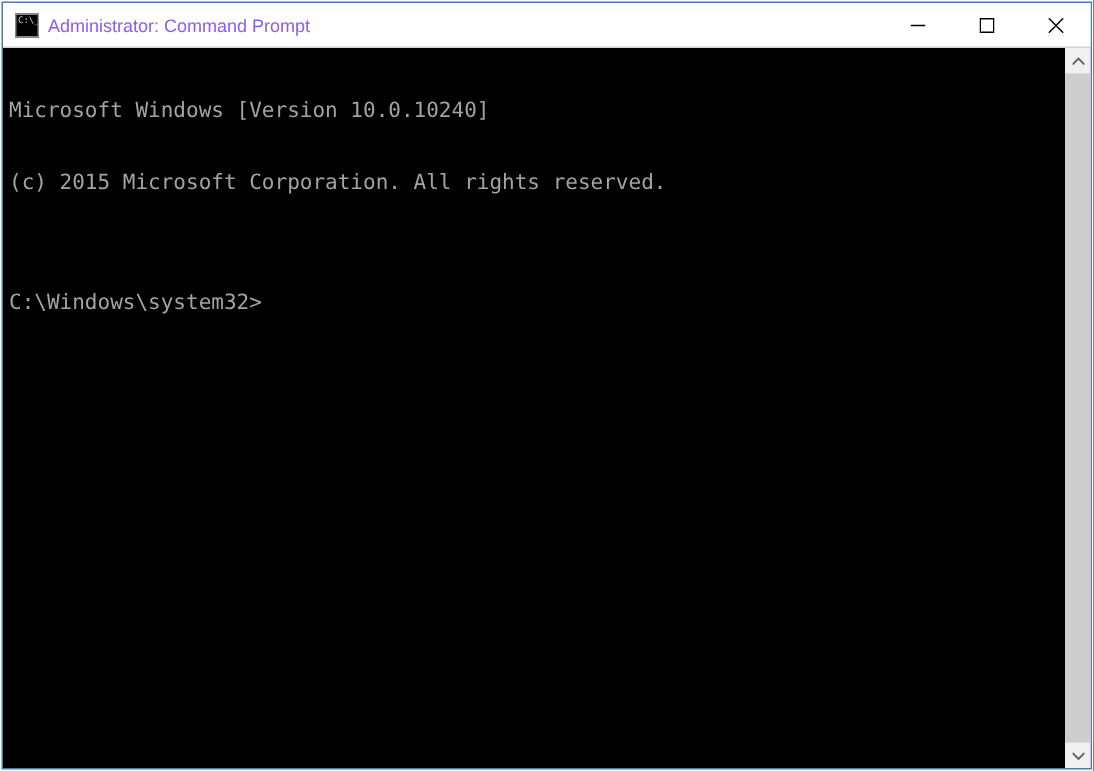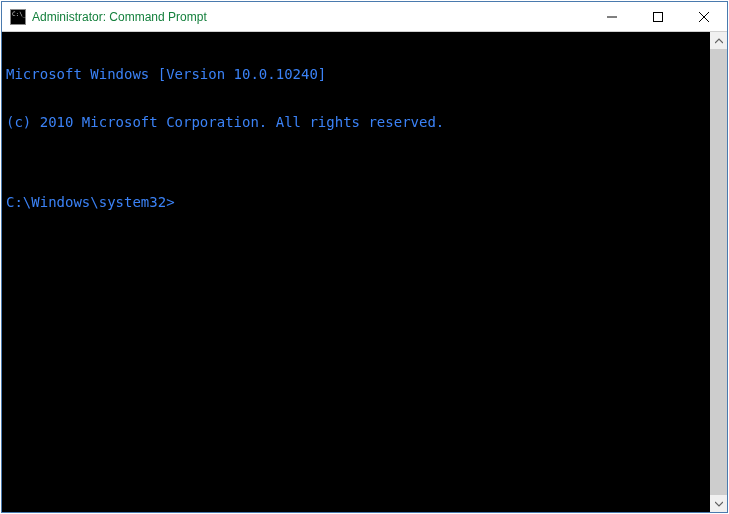--- a/index.html
+++ b/index.html
@@ -45,21 +45,21 @@
       position: absolute;
       font-size: 6px;
       color: #ccc;
       left: 1px;
       top: 1px;
       font-family: Consolas, monospace;
       line-height: 6px;
     }
     .titlebar-text {
       font-size: 12px;
-      color: #15803d;
+      color: #8b5cf6;
       flex: 1;
     }
     .window-controls {
       display: flex;
       height: 100%;
     }
     .win-btn {
       width: 46px;
       height: 100%;
       display: flex;
@@ -75,21 +75,21 @@
     }
     .client-area {
       flex: 1;
       display: flex;
       background: #000;
       position: relative;
     }
     .terminal {
       flex: 1;
       background: #000;
-      color: #3b82f6;
+      color: #a3a3a3;
       font-family: Consolas, "Lucida Console", monospace;
       font-size: 14px;
       line-height: 16px;
       padding: 2px 0 0 4px;
       white-space: pre;
       overflow: hidden;
       position: relative;
     }
     .terminal-line {
       display: block;
@@ -180,21 +180,21 @@
         <svg viewBox="0 0 10 10">
           <line x1="0" y1="0" x2="10" y2="10" stroke="#000" stroke-width="1"></line>
           <line x1="10" y1="0" x2="0" y2="10" stroke="#000" stroke-width="1"></line>
         </svg>
       </button>
     </div>
   </div>
   <div class="client-area">
     <div class="terminal">
       <span class="terminal-line">Microsoft Windows [Version 10.0.10240]</span>
-      <span class="terminal-line">(c) 2010 Microsoft Corporation. All rights reserved.</span>
+      <span class="terminal-line">(c) 2015 Microsoft Corporation. All rights reserved.</span>
       <span class="terminal-line"></span>
       <div class="prompt-line">
         <span>C:\Windows\system32&gt;</span>
       </div>
     </div>
     <div class="scrollbar">
       <button class="scroll-btn">
         <svg viewBox="0 0 8 8">
           <path d="M0 6 L4 2 L8 6" fill="none" stroke="#606060" stroke-width="1.2"></path>
         </svg>

